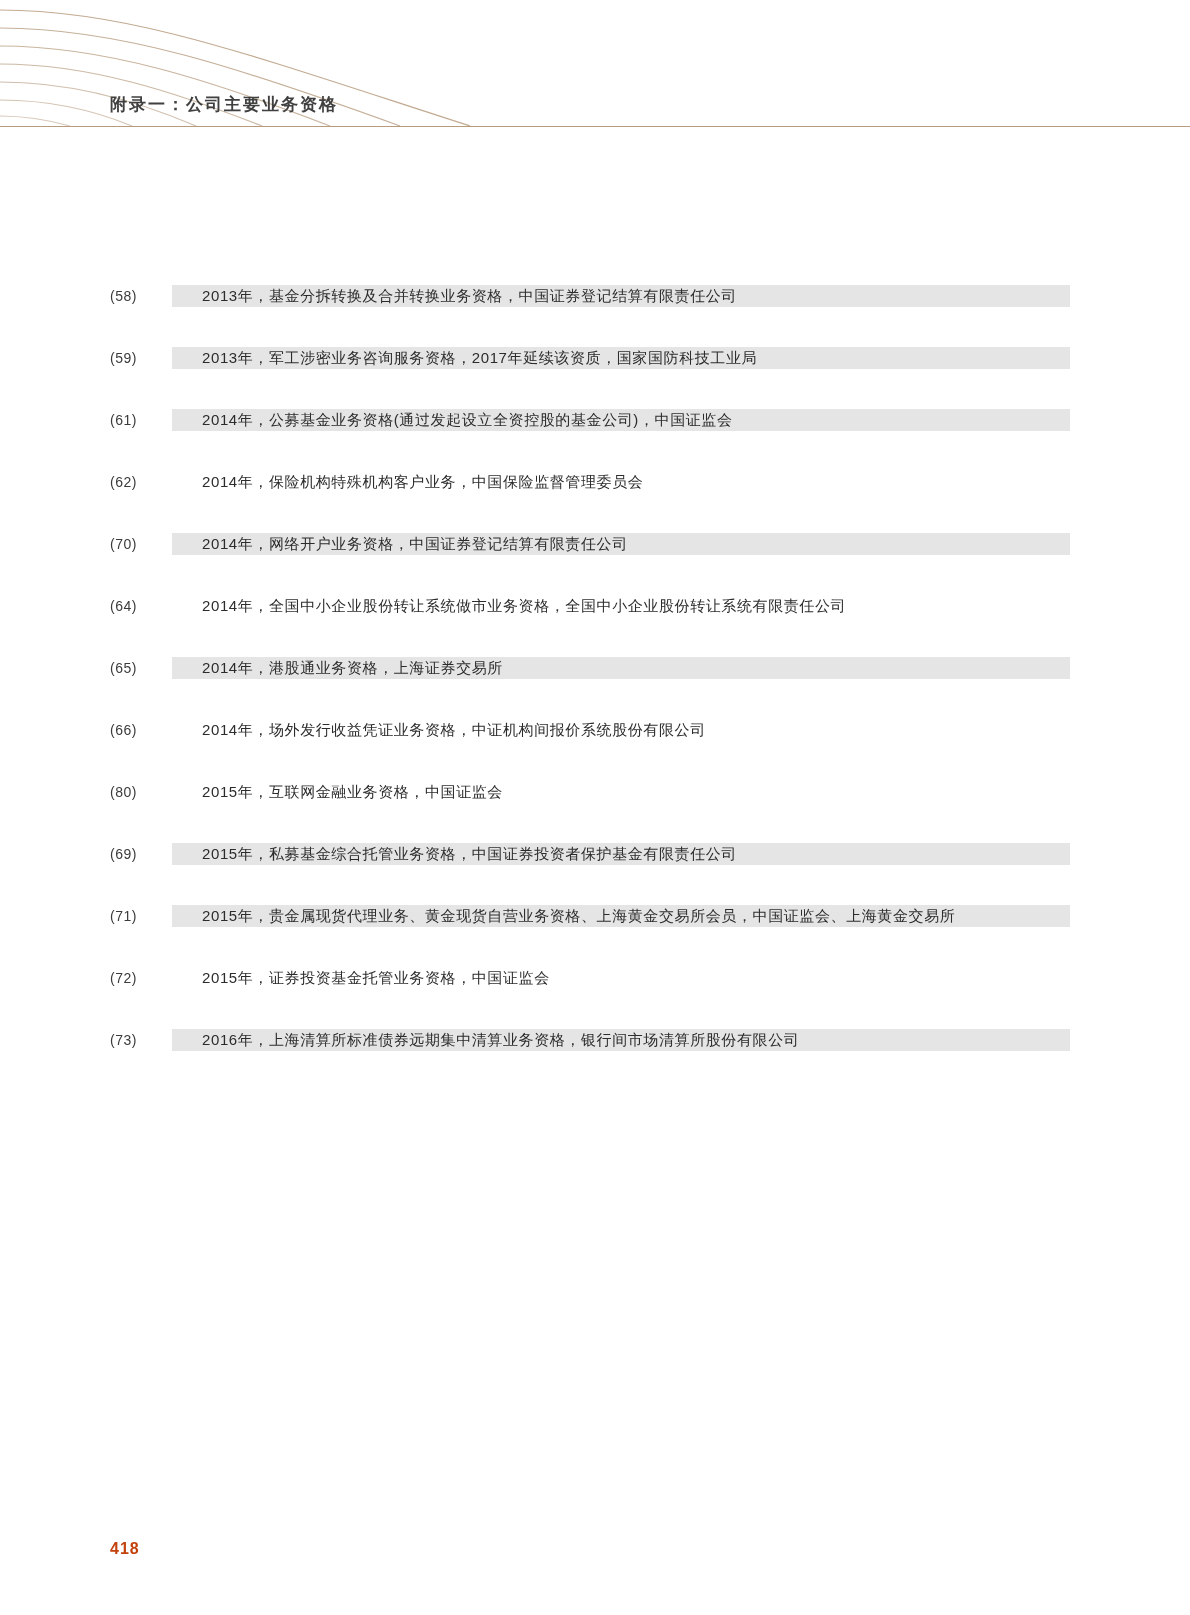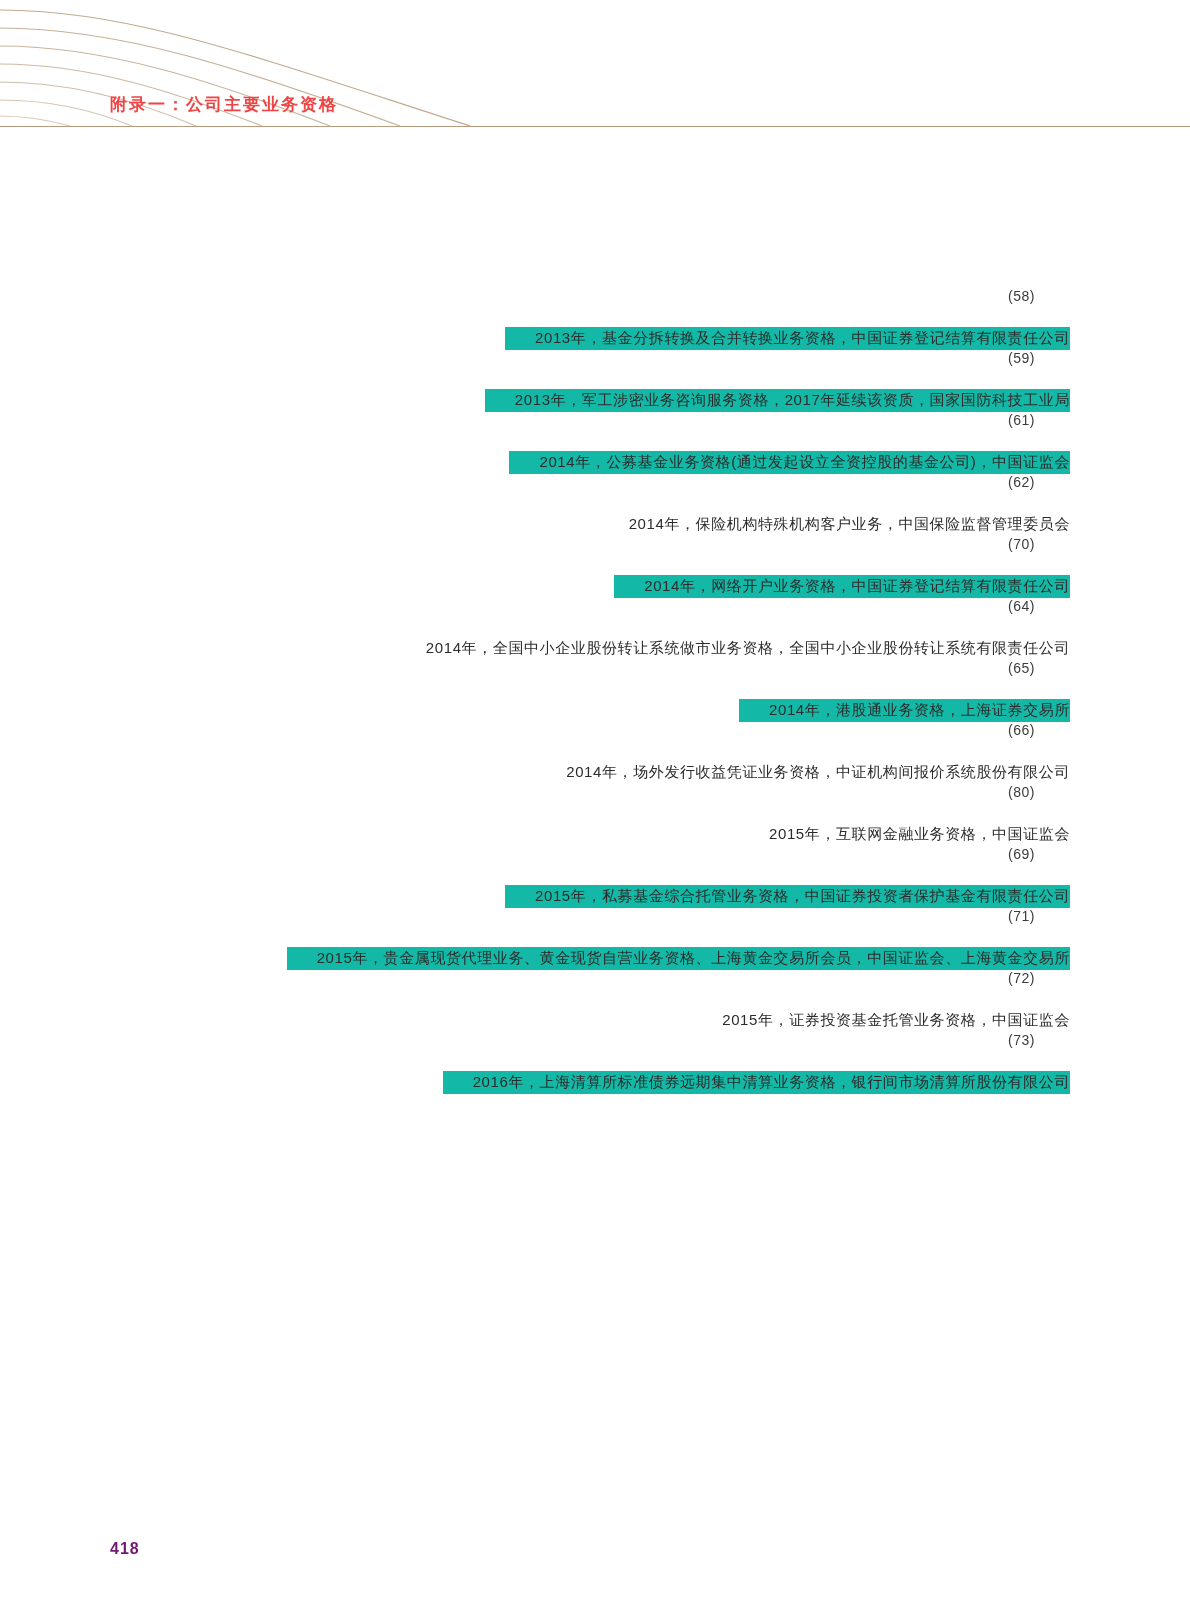--- a/index.html
+++ b/index.html
@@ -33,37 +33,36 @@
     height: 1px;
     background: #b79b7e;
   }
 
   .page-header-title {
     position: absolute;
     left: 110px;
     top: 93px;
     font-size: 17px;
     letter-spacing: 2px;
-    color: #ef4444;
+    color: #404040;
     font-weight: 600;
     white-space: nowrap;
   }
 
   
   .list {
     position: absolute;
     left: 110px;
     top: 265px;
     width: 960px;
   }
   .row {
     display: flex;
-    align-items: flex-end;
+    align-items: center;
     height: 62px;
-    flex-direction: column;
   }
   .row .num {
     width: 62px;
     flex: 0 0 62px;
     font-size: 14px;
     color: #3b3b3b;
     display: flex;
     align-items: center;
     letter-spacing: .5px;
     box-sizing: border-box;
@@ -73,31 +72,31 @@
     display: flex;
     align-items: center;
     font-size: 15px;
     color: #2c2c2c;
     letter-spacing: .6px;
     padding-left: 30px;
     box-sizing: border-box;
     line-height: 1.5;
   }
   .row.shaded .text {
-    background: #14b8a6;
+    background: #e5e5e5;
   }
 
   
   .page-number {
     position: absolute;
     left: 110px;
     top: 1540px;
     font-size: 16px;
     font-weight: 700;
-    color: #701a75;
+    color: #c2410c;
     letter-spacing: 1px;
   }
 </style>
 </head>
 <body>
 
 <svg class="header-deco" viewBox="0 0 470 150" preserveAspectRatio="none">
   <path d="M0,10 C130,10 250,55 470,126" fill="none" stroke="#b79b7e" stroke-width="1.2" opacity="0.85"></path>
   <path d="M0,28 C120,28 240,68 400,126" fill="none" stroke="#b79b7e" stroke-width="1.2" opacity="0.8"></path>
   <path d="M0,46 C105,46 210,80 330,126" fill="none" stroke="#b79b7e" stroke-width="1.2" opacity="0.75"></path>

